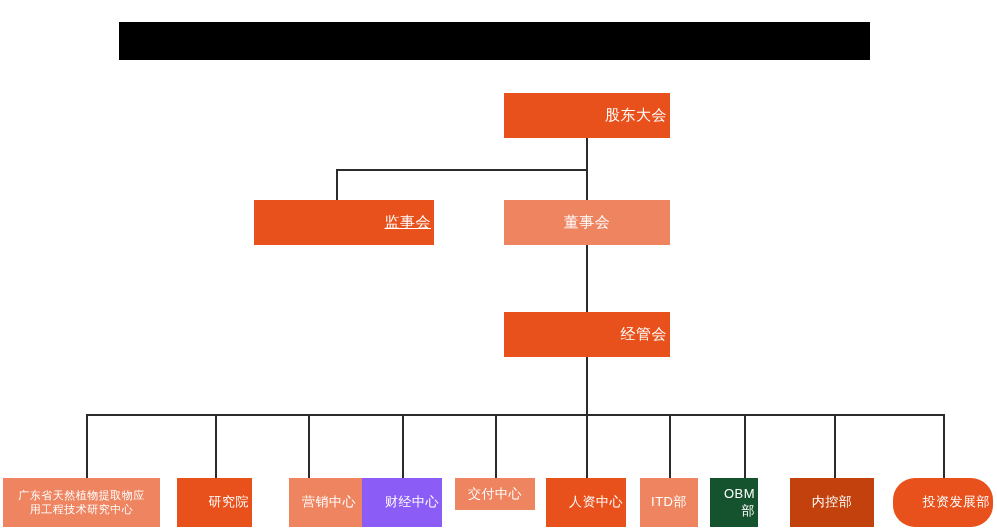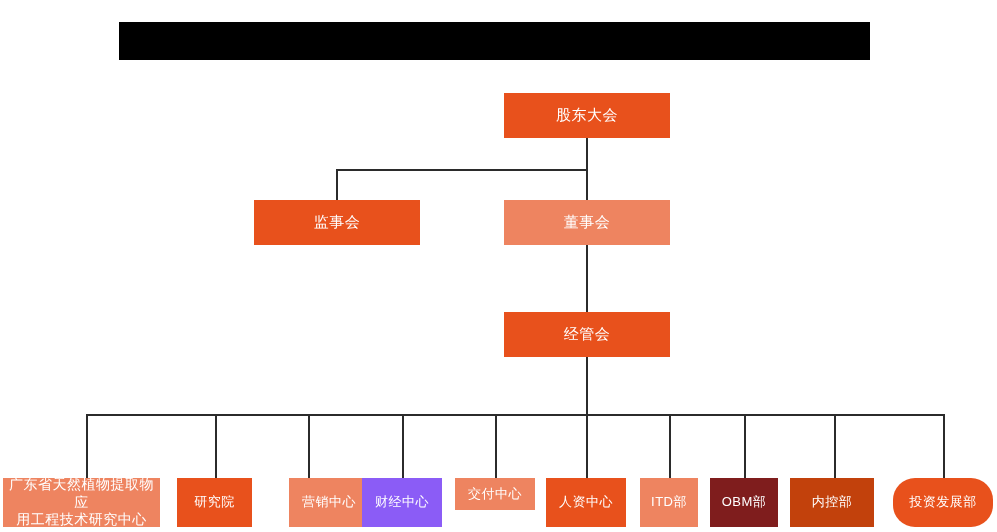--- a/index.html
+++ b/index.html
@@ -38,33 +38,33 @@
     display: flex;
     align-items: center;
     justify-content: center;
     text-align: center;
     color: #ffffff;
     line-height: 1.25;
     letter-spacing: 0.5px;
     z-index: 3;
     user-select: none;
   }
-  .node.dark  { background: #e8511c; }
+  .node.dark  { background: #e8511c; text-align: right; }
   .node.light { background: #ee8460; }
 
   .node .label {
     display: block;
     width: 100%;
     padding: 0 3px;
     white-space: pre-line;
   }
 
   .size-lg  { font-size: 15px; }
   .size-sm  { font-size: 13px; }
-  .size-xs  { font-size: 14px; }
+  .size-xs  { font-size: 11px; }
 </style>
 </head>
 <body>
 
 <div id="chart-canvas">
 
   <div class="redaction-bar" style="left: 119px; top: 22px; width: 751px; height: 38px; background: rgb(0, 0, 0);"></div>
 
   <div id="connector-layer">
       <div class="conn conn-v" style="left: 586px; top: 138px; background: rgb(43, 43, 43); height: 83px;"></div>
@@ -82,21 +82,21 @@
       <div class="conn conn-v" style="left: 669px; top: 414px; background: rgb(43, 43, 43); height: 64px;"></div>
       <div class="conn conn-v" style="left: 744px; top: 414px; background: rgb(43, 43, 43); height: 64px;"></div>
       <div class="conn conn-v" style="left: 834px; top: 414px; background: rgb(43, 43, 43); height: 64px;"></div>
       <div class="conn conn-v" style="left: 943px; top: 414px; background: rgb(43, 43, 43); height: 64px;"></div>
     </div>
 
   <div id="node-layer">
       <div class="node dark size-lg" style="left: 504px; top: 93px; width: 166px; height: 45px; background: rgb(232, 81, 28);">
         <span class="label">股东大会</span>
       </div>
-      <div class="node dark size-lg" style="left: 254px; top: 200px; width: 166px; height: 45px; background: rgb(232, 81, 28);">
+      <div class="node dark size-lg" style="left: 254px; top: 200px; width: 180px; height: 45px; background: rgb(232, 81, 28); text-decoration: underline;">
         <span class="label">监事会</span>
       </div>
       <div class="node light size-lg" style="left: 504px; top: 200px; width: 166px; height: 45px; background: rgb(238, 132, 96); font-family: Liberation Serif, serif;">
         <span class="label">董事会</span>
       </div>
       <div class="node dark size-lg" style="left: 504px; top: 312px; width: 166px; height: 45px; background: rgb(232, 81, 28);">
         <span class="label">经管会</span>
       </div>
     </div>
 
@@ -116,21 +116,21 @@
       </div>
       <div class="node light size-sm" style="left: 455px; top: 478px; width: 80px; height: 32px; background: rgb(238, 132, 96);">
         <span class="label">交付中心</span>
       </div>
       <div class="node dark size-sm" style="left: 546px; top: 478px; width: 80px; height: 49px; background: rgb(232, 81, 28);">
         <span class="label">人资中心</span>
       </div>
       <div class="node light size-sm" style="left: 640px; top: 478px; width: 58px; height: 49px; background: rgb(238, 132, 96); justify-content: flex-end;">
         <span class="label">ITD部</span>
       </div>
-      <div class="node dark size-sm" style="left: 710px; top: 478px; width: 68px; height: 49px; background: #7f1d1d;">
+      <div class="node dark size-sm" style="left: 710px; top: 478px; width: 48px; height: 49px; background: #14532d;">
         <span class="label">OBM部</span>
       </div>
       <div class="node light size-sm" style="left: 790px; top: 478px; width: 84px; height: 49px; background: #c2410c; align-items: center;">
         <span class="label">内控部</span>
       </div>
       <div class="node dark size-sm" style="left: 893px; top: 478px; width: 100px; height: 49px; background: rgb(232, 81, 28); border-radius: 22px;">
         <span class="label">投资发展部</span>
       </div>
     </div>
 

